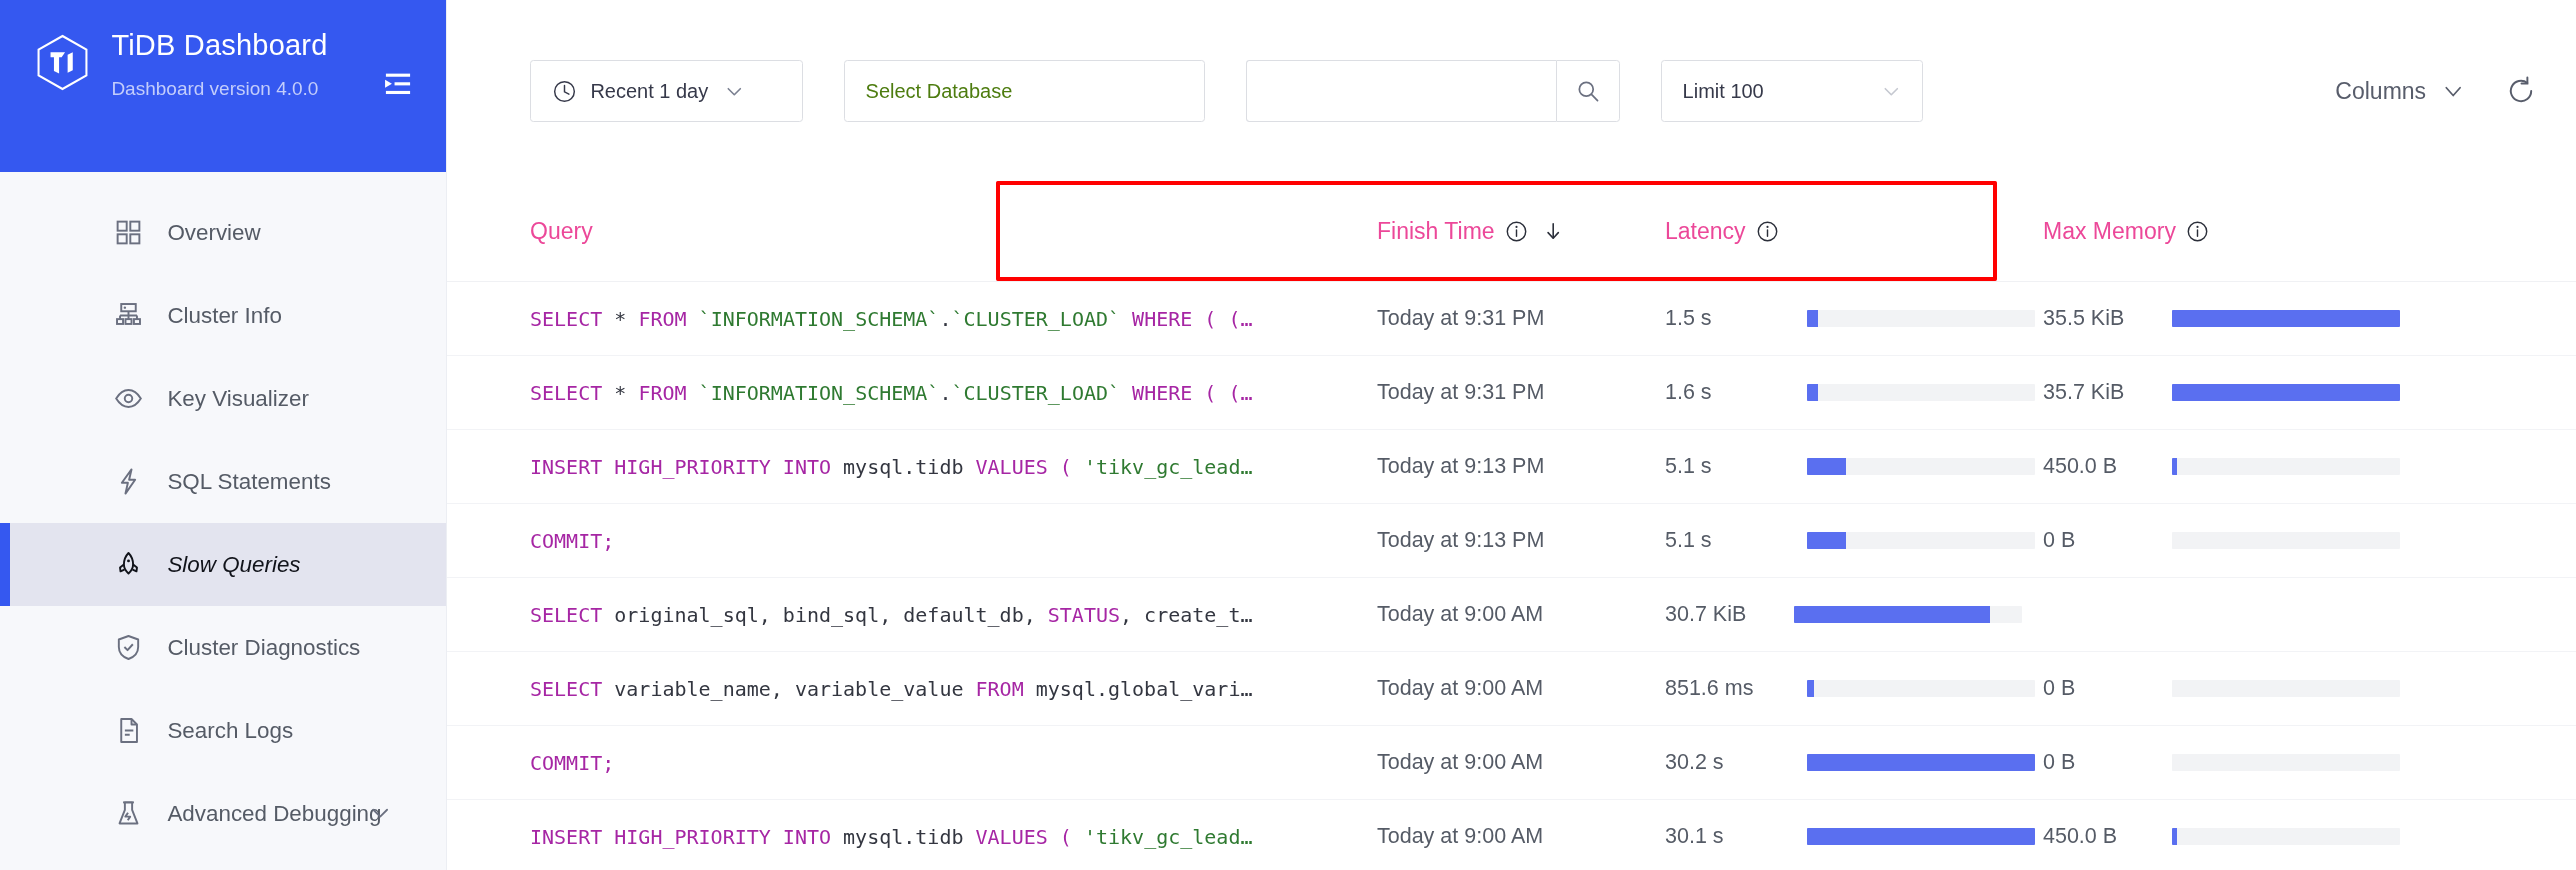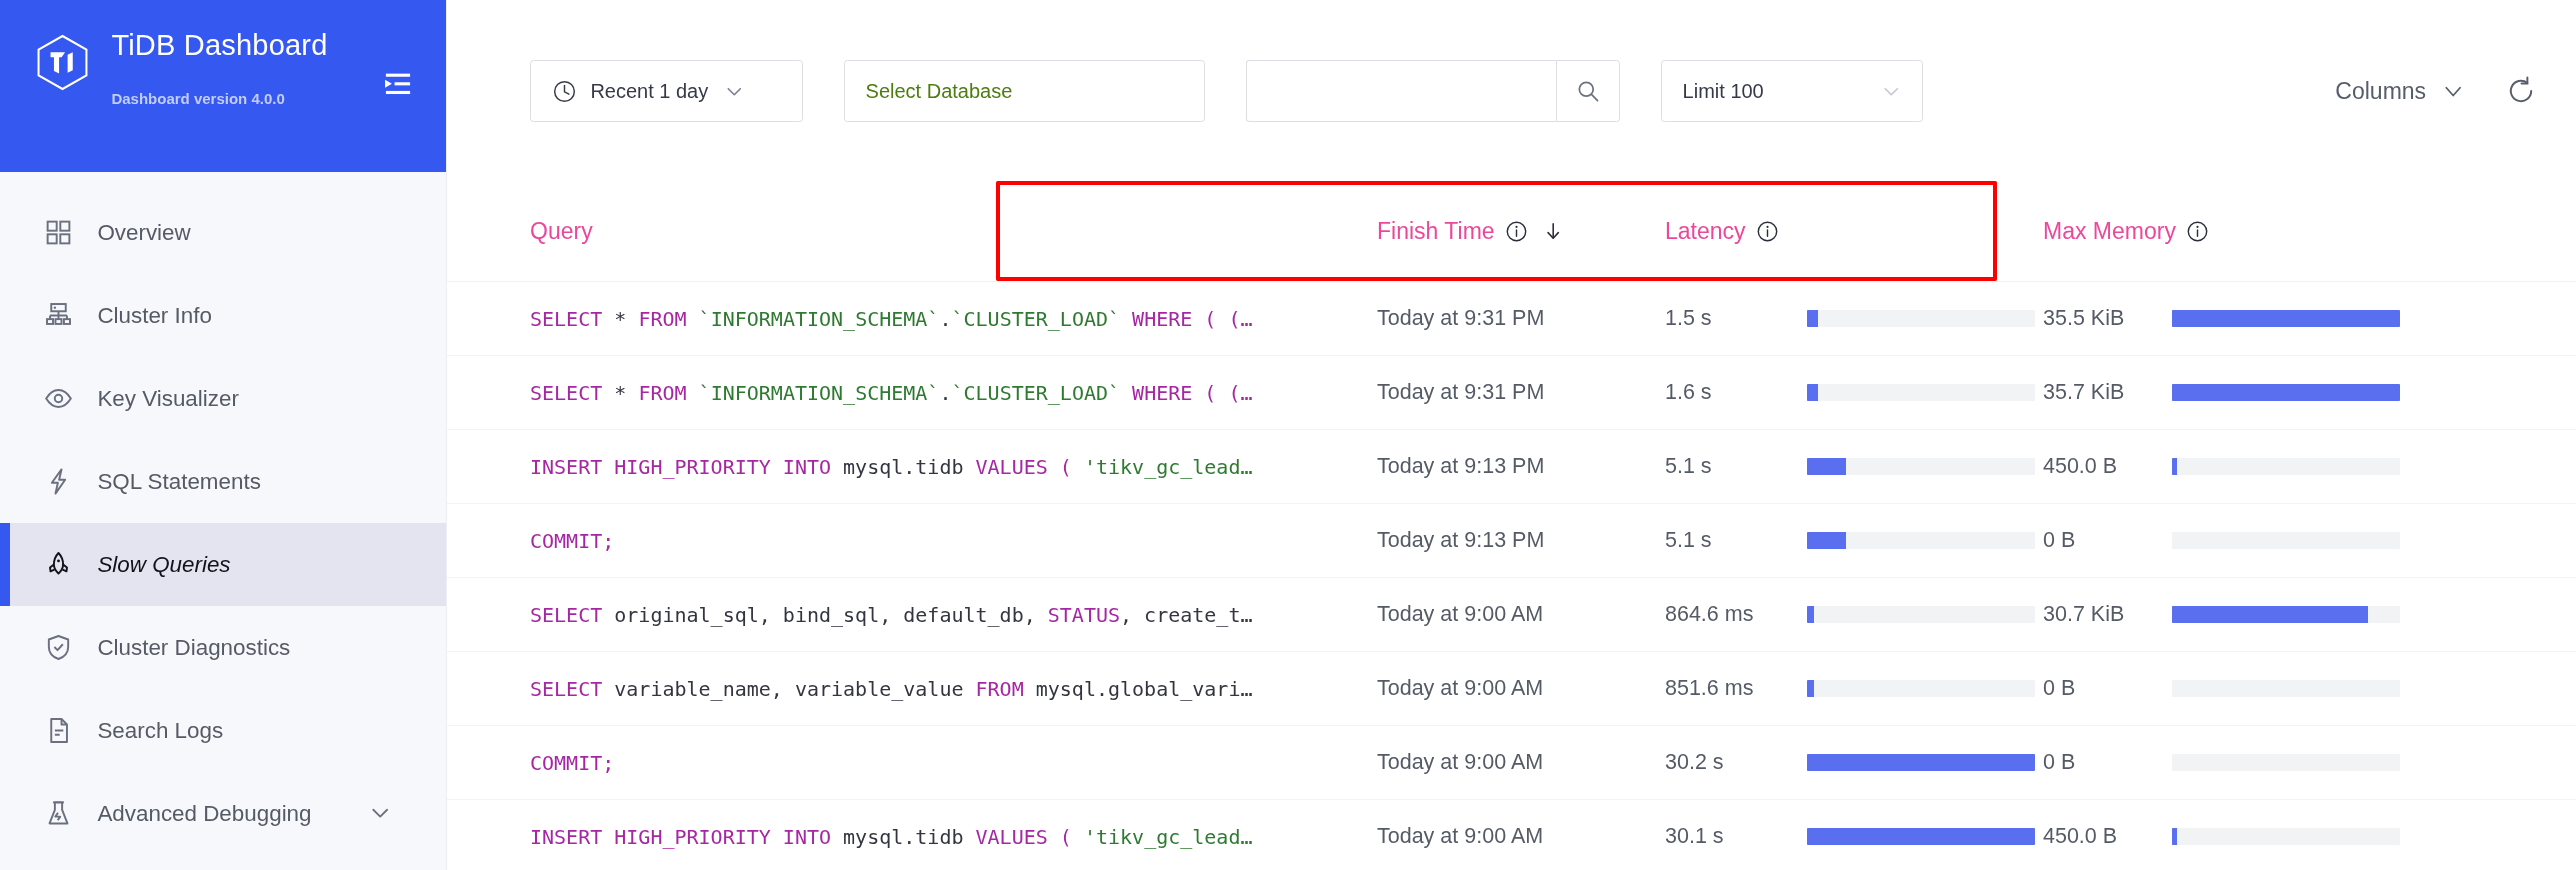--- a/index.html
+++ b/index.html
@@ -25,32 +25,32 @@
     display: flex; align-items: flex-start;
     position: relative;
   }
   .logo { width: 53px; height: 57px; flex: 0 0 53px; margin-top: 5.2px; }
   .brand { margin-left: 22.4px; }
   .brand-title {
     font-size: 29px; font-weight: 400; line-height: 1.15;
     letter-spacing: 0.2px; color: #ffffff;
   }
   .brand-sub {
-    font-size: 15px; line-height: 1.45; margin-top: 26px;
-    color: #c3cdfb; font-weight: 700; max-width: 224px;
+    font-size: 19px; line-height: 1.45; margin-top: 13px;
+    color: #c3cdfb; font-weight: 400; max-width: 224px;
   }
   .collapse-btn {
     position: absolute; right: 29px; top: 65px;
     width: 38px; height: 38px; cursor: pointer;
   }
 
   .sb-menu { padding-top: 19px; flex: 1 1 auto; }
   .sb-item {
     height: 83px; display: flex; align-items: center;
-    padding-left: 42px; position: relative; cursor: pointer;
+    padding-left: 112px; position: relative; cursor: pointer;
     color: #555b66; font-size: 22.4px;
   }
   .sb-item .ico {
     width: 33px; height: 33px; flex: 0 0 33px;
     margin-right: 22.4px; display: flex;
     align-items: center; justify-content: center;
   }
   .sb-item .ico svg { display: block; }
   .sb-item.active { background: #e3e4ef; color: #11131a; font-style: italic; }
   .sb-item.active::before {
@@ -441,26 +441,20 @@
             <div class="col-memory cellflex">
               <span class="val mem-val">0 B</span>
               <span class="track mem">
                 <span class="fill" style="width: 0%;"></span>
               </span>
             </div>
           </div>
           <div class="trow">
             <div class="q col-query"><span class="kw">SELECT</span><span class="pl"> original_sql, bind_sql, default_db, </span><span class="kw">STATUS</span><span class="pl">, create_t…</span></div>
             <div class="col-finish val">Today at 9:00 AM</div>
-            <div class="col-latency cellflex">
-              <span class="val lat-val">864.6 ms</span>
-              <span class="track lat">
-                <span class="fill" style="width: 3%;"></span>
-              </span>
-            </div>
             <div class="col-memory cellflex">
               <span class="val mem-val">30.7 KiB</span>
               <span class="track mem">
                 <span class="fill" style="width: 86%;"></span>
               </span>
             </div>
           </div>
           <div class="trow">
             <div class="q col-query"><span class="kw">SELECT</span><span class="pl"> variable_name, variable_value </span><span class="kw">FROM</span><span class="pl"> mysql.global_vari…</span></div>
             <div class="col-finish val">Today at 9:00 AM</div>

